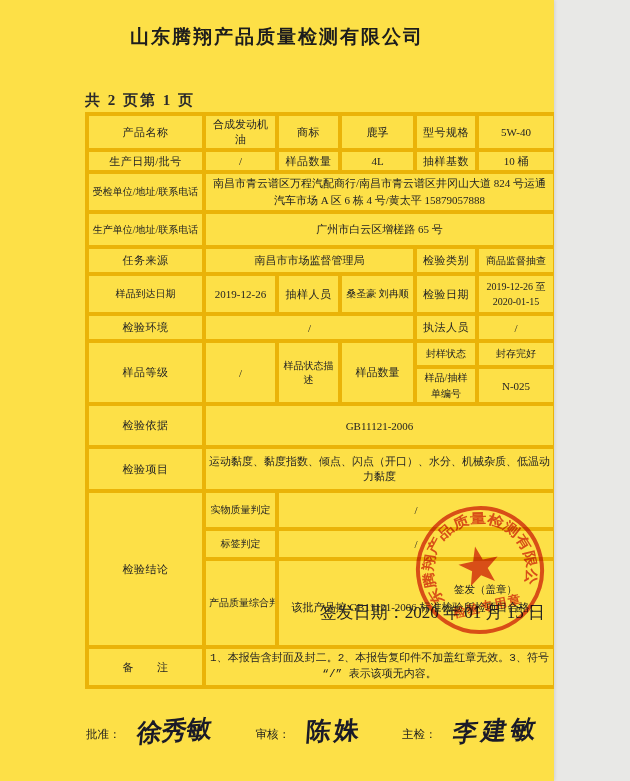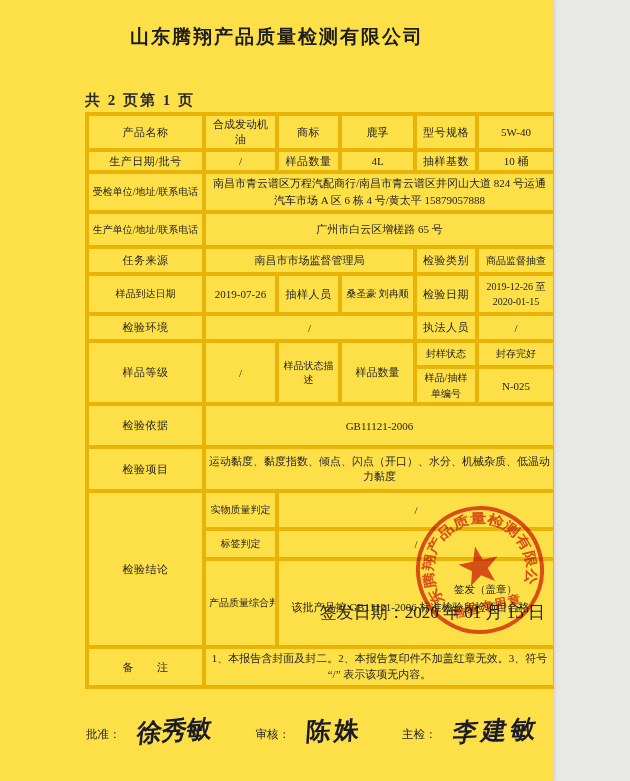--- a/index.html
+++ b/index.html
@@ -44,21 +44,21 @@
     font-size: 11px; color: #242424;
   }
   table.report td {
     border: 4px solid #eab308;
     text-align: center; vertical-align: middle;
     padding: 1px 3px;
     overflow: hidden;
     margin-left: 38px;
   }
   td.lbl { letter-spacing: .5px; }
-  td.left { text-align: left; padding-left: 7px; padding-right: 6px; }
+  td.left { text-align: left; padding-left: 7px; padding-right: 6px; font-family: Liberation Mono, monospace; }
   td.wrap { line-height: 1.55; }
   td.small { font-size: 10px; letter-spacing: 0; }
   td.nowrap { white-space: nowrap; }
   td.concl-cell { position: relative; vertical-align: top; }
   .concl-text { margin-top: 9px; text-align: center; }
   .issue-block { position: absolute; right: 8px; bottom: 17px; text-align: right; line-height: 1.7; }
   .issue-seal { font-size: 10.5px; padding-right: 28px; }
   .issue-date { font-size: 17px; }
 
   .signatures {
@@ -128,21 +128,21 @@
         <td colspan="5">广州市白云区增槎路 65 号</td>
       </tr>
       <tr style="height:27px">
         <td class="lbl">任务来源</td>
         <td colspan="3">南昌市市场监督管理局</td>
         <td class="lbl">检验类别</td>
         <td class="small">商品监督抽查</td>
       </tr>
       <tr style="height:40px">
         <td class="lbl small">样品到达日期</td>
-        <td>2019-07-26</td>
+        <td>2019-12-26</td>
         <td class="lbl">抽样人员</td>
         <td class="small">桑圣豪 刘冉顺</td>
         <td class="lbl">检验日期</td>
         <td class="wrap small">2019-12-26 至 2020-01-15</td>
       </tr>
       <tr style="height:27px">
         <td class="lbl">检验环境</td>
         <td colspan="3">/</td>
         <td class="lbl">执法人员</td>
         <td>/</td>

